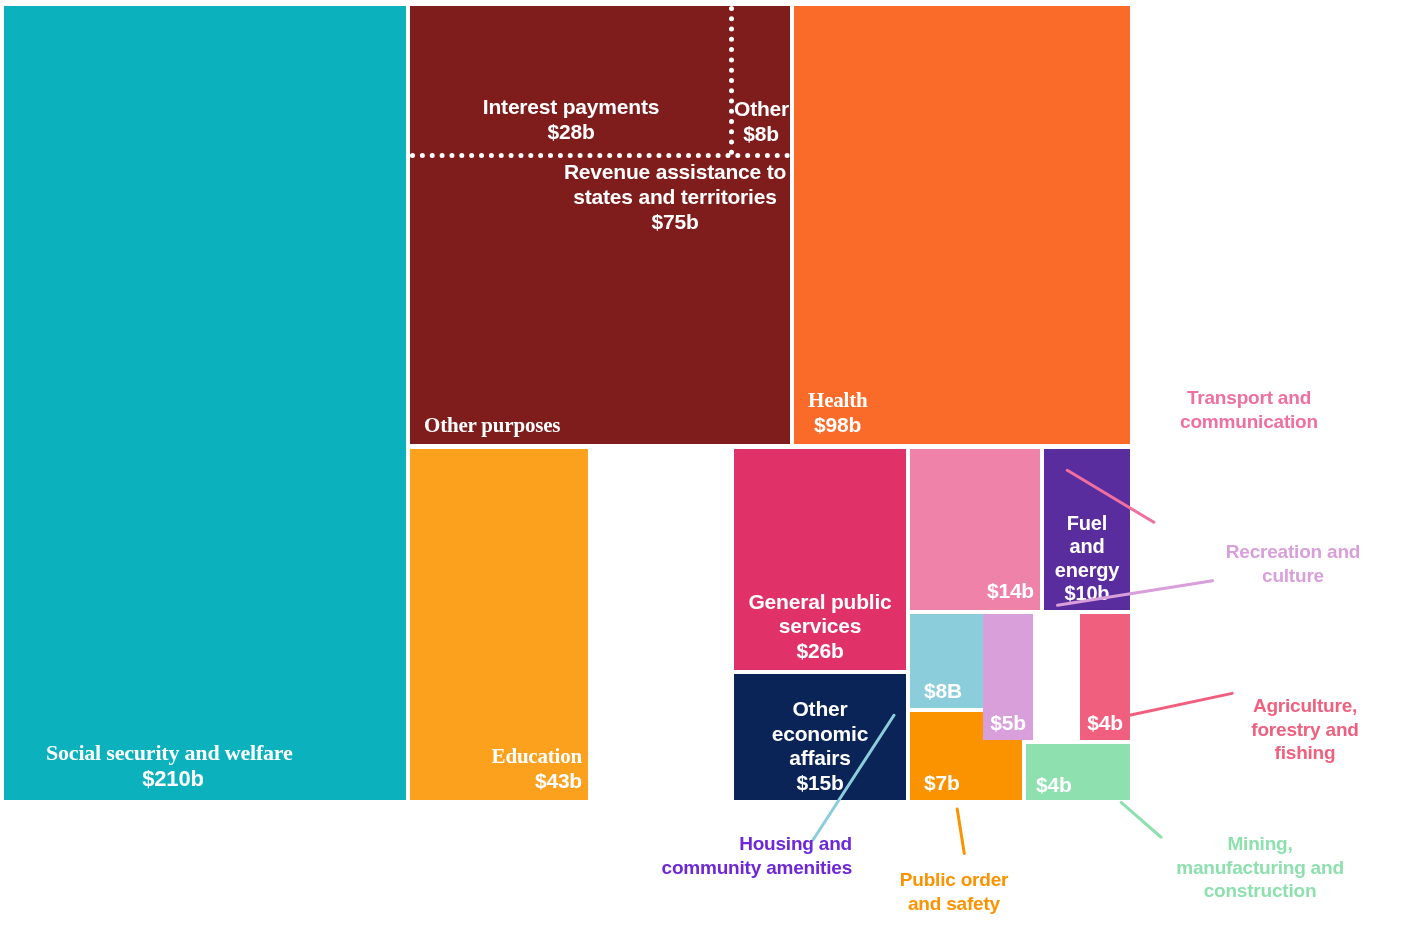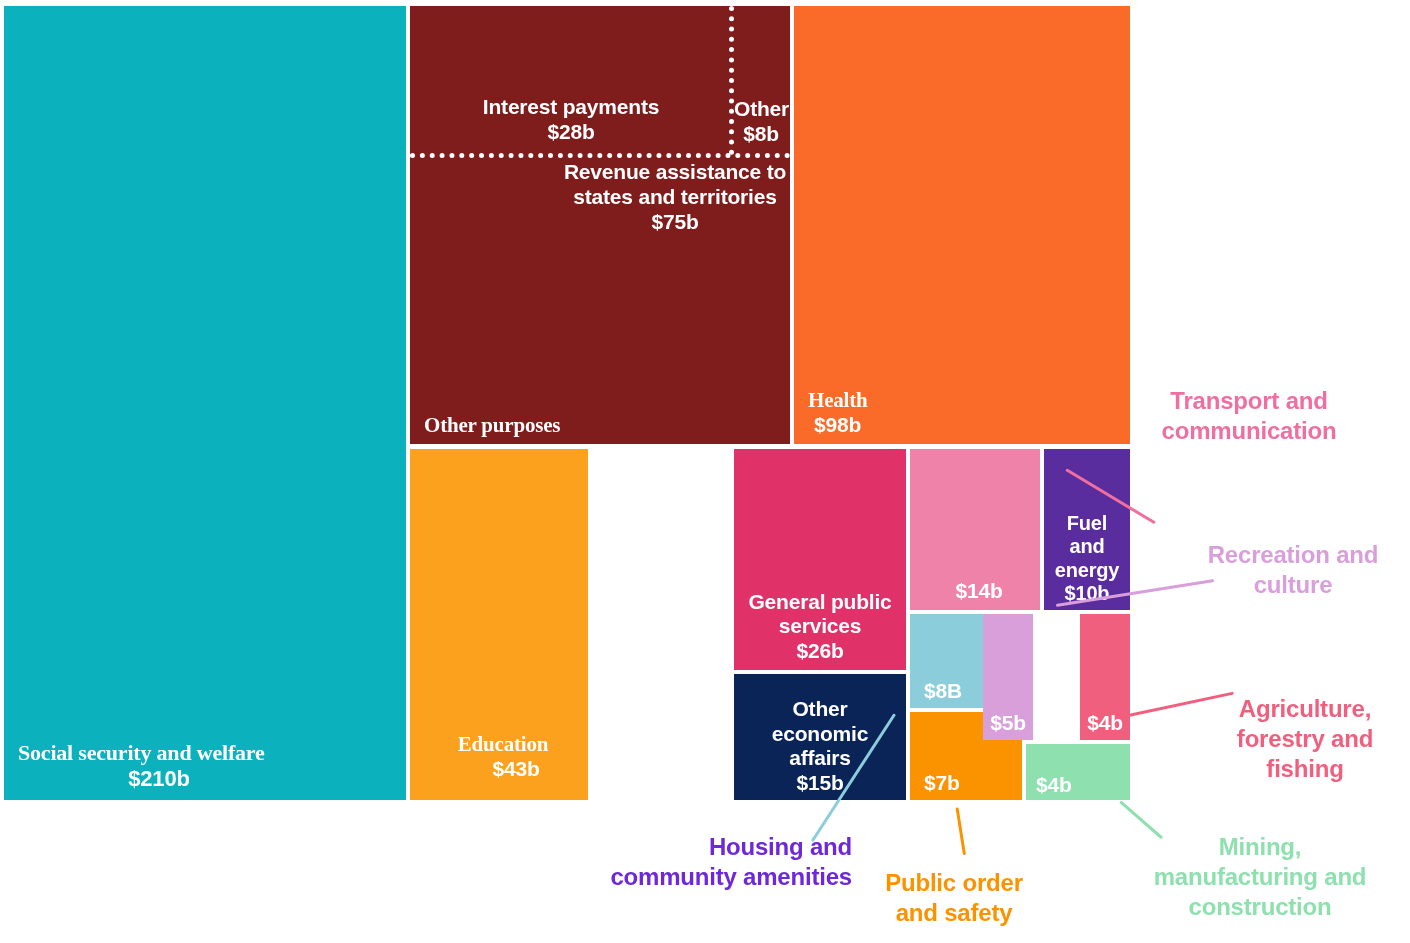--- a/index.html
+++ b/index.html
@@ -38,28 +38,28 @@
     letter-spacing: -0.2px;
   }
   .tile-label.left-anchor {
     text-align: left;
     padding-left: 14px;
   }
   .tile-label .nm { display: block; font-family: Liberation Serif, serif; }
   .tile-label .val { display: block; }
 
   
-  .fs-22 { font-size: 22px; }
+  .fs-22 { font-size: 22px; margin-left: 28px; }
   .fs-21 { font-size: 21px; }
   .fs-20 { font-size: 20px; }
 
   .callout {
     position: absolute;
     font-weight: bold;
-    font-size: 24px;
+    font-size: 19px;
     line-height: 1.24;
     letter-spacing: -0.2px;
   }
   .leader {
     position: absolute;
     transform-origin: 0 50%;
     height: 3px;
     border-radius: 2px;
   }
   .dotted-h {
@@ -119,21 +119,21 @@
   </div>
 
   <div class="tile" style="left:794px; top:6px; width:336px; height:438px; background:#FA6A28;">
     <div class="tile-label left-anchor fs-21" style="bottom:6px; text-align:left;">
       <span class="nm">Health</span>
       <span class="val" style="padding-left:6px;">$98b</span>
     </div>
   </div>
 
   <div class="tile" style="left:410px; top:449px; width:178px; height:351px; background:#FBA11E;">
-    <div class="tile-label left-anchor fs-21" style="bottom:18px; text-align:center;">
+    <div class="tile-label left-anchor fs-21" style="bottom:6px; text-align:right;">
       <span class="nm">Education</span>
       <span class="val" style="padding-left:26px;">$43b</span>
     </div>
   </div>
 
   <div class="tile" style="left" :0="">
     
   </div>
 
   <div class="tile" style="left:734px; top:449px; width:172px; height:221px; background:#E03168;">
@@ -147,21 +147,21 @@
   <div class="tile" style="left:734px; top:674px; width:172px; height:126px; background:#0A2458;">
     <div class="tile-label fs-21" style="bottom:4px;">
       <span style="display:block">Other</span>
       <span style="display:block">economic</span>
       <span style="display:block">affairs</span>
       <span style="display:block">$15b</span>
     </div>
   </div>
 
   <div class="tile" style="left:910px; top:449px; width:130px; height:161px; background:#EE82A8;">
-    <div class="tile-label left-anchor fs-21" style="bottom:6px; text-align:center;">
+    <div class="tile-label left-anchor fs-21" style="bottom:6px; text-align:right;">
       <span class="val">$14b</span>
     </div>
   </div>
 
   <div class="tile" style="left:1044px; top:449px; width:86px; height:161px; background:#5A2D9E;">
     <div class="tile-label fs-20" style="bottom:4px;">
       <span style="display:block">Fuel</span>
       <span style="display:block">and</span>
       <span style="display:block">energy</span>
       <span style="display:block">$10b</span>

